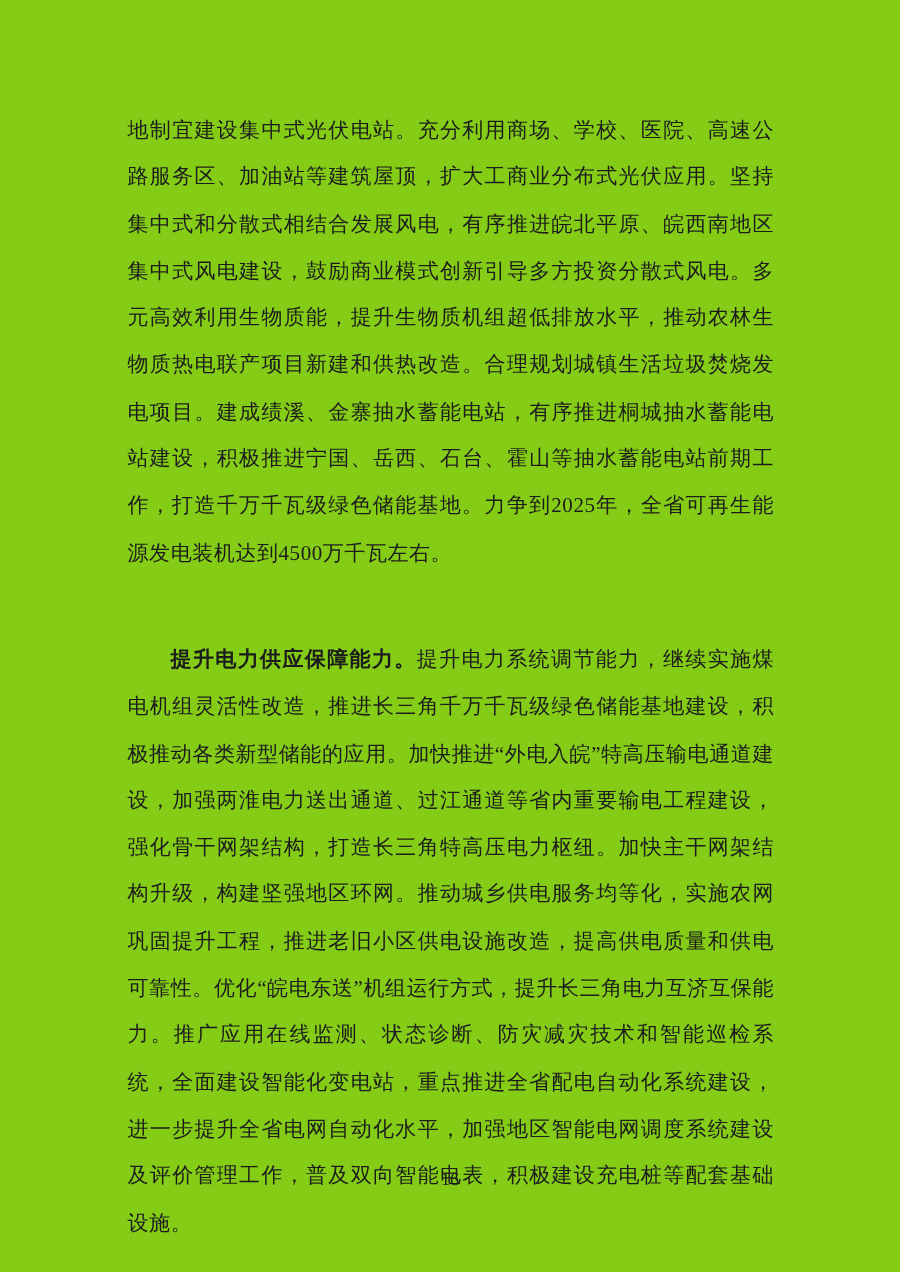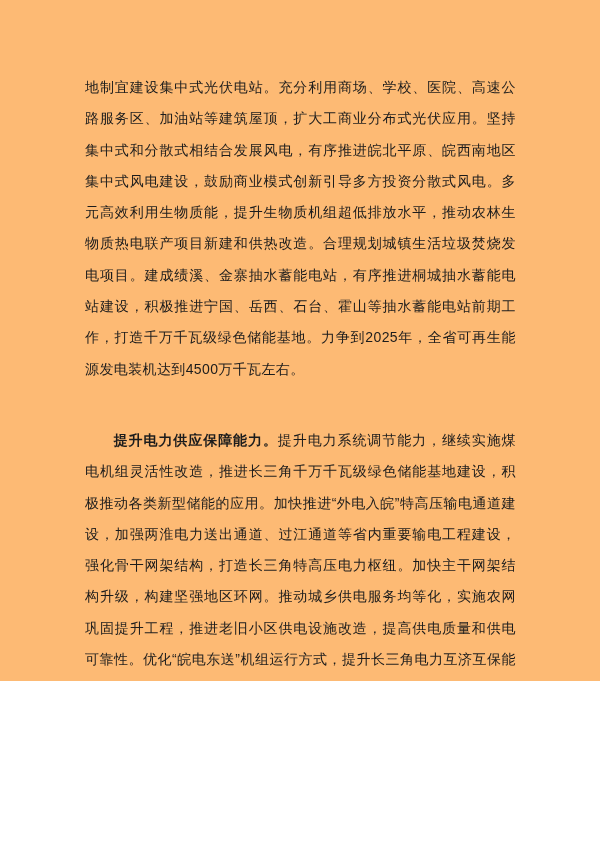--- a/index.html
+++ b/index.html
@@ -3,24 +3,24 @@
 <meta charset="utf-8">
 <style>
   html, body {
     margin: 0;
     padding: 0;
     background: #ffffff;
   }
   .page {
     position: relative;
     width: 600px;
-    height: 681px;
-    background: #fdba74;
+    height: 848px;
+    background: #84cc16;
     overflow: hidden;
-    font-family: Liberation Sans, sans-serif;
+    font-family: Liberation Serif, serif;
     color: #1c1c1c;
   }
   .text-block {
     position: absolute;
     left: 85px;
     top: 72px;
     width: 431px;
     font-size: 14px;
     line-height: 31.3px;
     letter-spacing: 0.38px;

